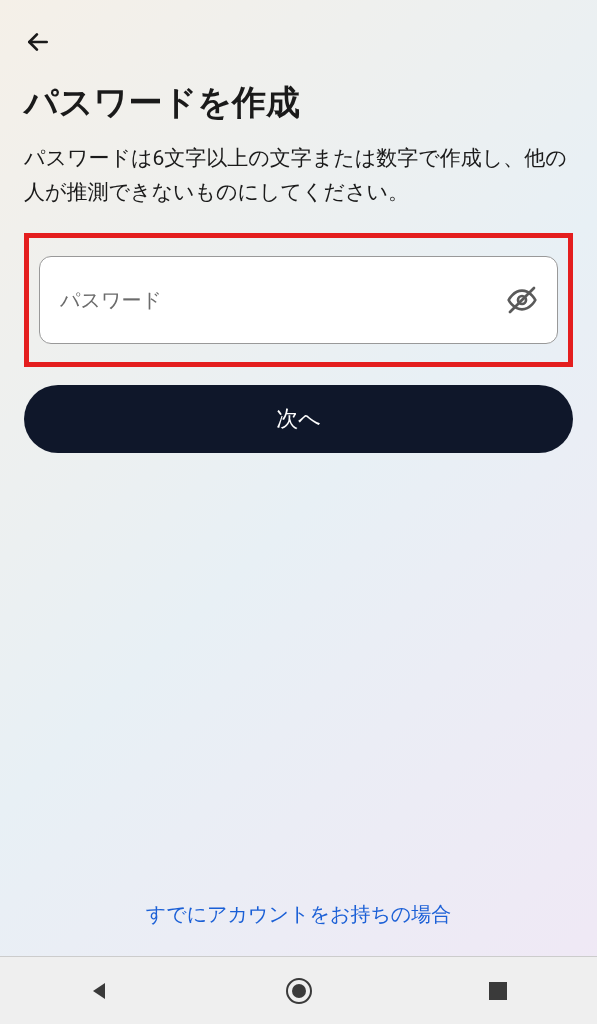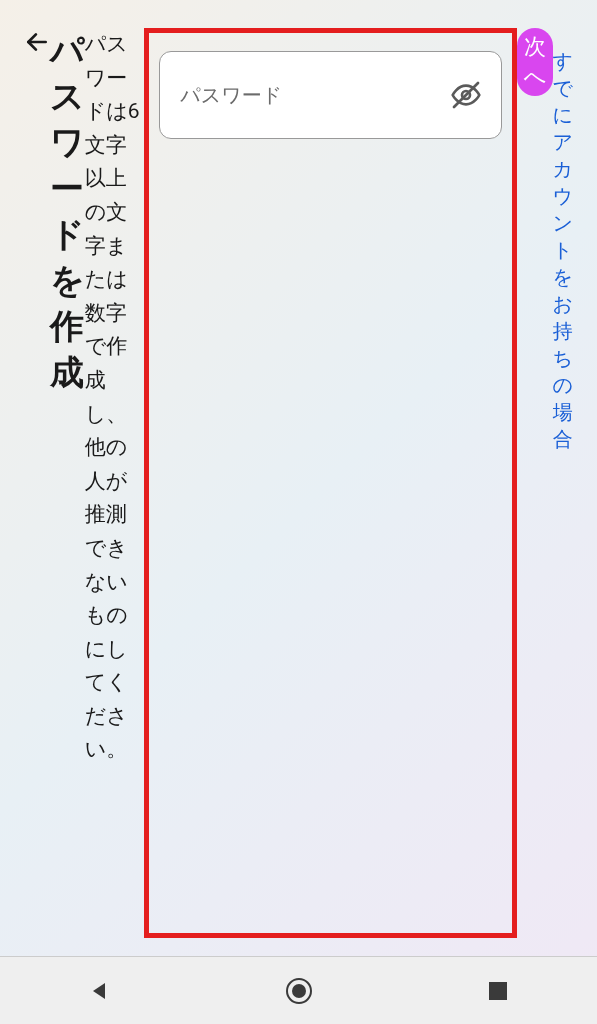--- a/index.html
+++ b/index.html
@@ -9,42 +9,42 @@
       font-family: -apple-system, BlinkMacSystemFont, "Segoe UI", Roboto, sans-serif;
       background: linear-gradient(135deg, #f5f0e8 0%, #e8f0f5 50%, #f0e8f5 100%);
       display: flex;
       flex-direction: column;
       overflow: hidden;
     }
     .content {
       flex: 1;
       padding: 28px 24px 0 24px;
       display: flex;
-      flex-direction: row;
+      flex-direction: column;
     }
     .back-arrow {
       width: 28px;
       height: 28px;
       display: flex;
       align-items: center;
       justify-content: center;
       cursor: pointer;
       margin-bottom: 24px;
     }
     .title {
       font-size: 34px;
       font-weight: 600;
       color: #1a1a1a;
       margin-bottom: 16px;
     }
     .description {
       font-size: 21px;
       line-height: 1.6;
       color: #1a1a1a;
-      margin-bottom: 16px;
+      margin-bottom: 24px;
     }
     .highlight-box {
       border: 5px solid #e41e1e;
       padding: 18px 10px;
       margin-bottom: 18px;
     }
     .input-wrapper {
       position: relative;
       display: flex;
       align-items: center;
@@ -74,21 +74,21 @@
       height: 34px;
       cursor: pointer;
       color: #5a5a5a;
       display: flex;
       align-items: center;
       justify-content: center;
     }
     .next-button {
       width: 100%;
       height: 68px;
-      background: #d946ef;
+      background: #0f172a;
       border: none;
       border-radius: 34px;
       color: #fff;
       font-size: 22px;
       font-weight: 500;
       cursor: pointer;
     }
     .spacer {
       flex: 1;
     }

